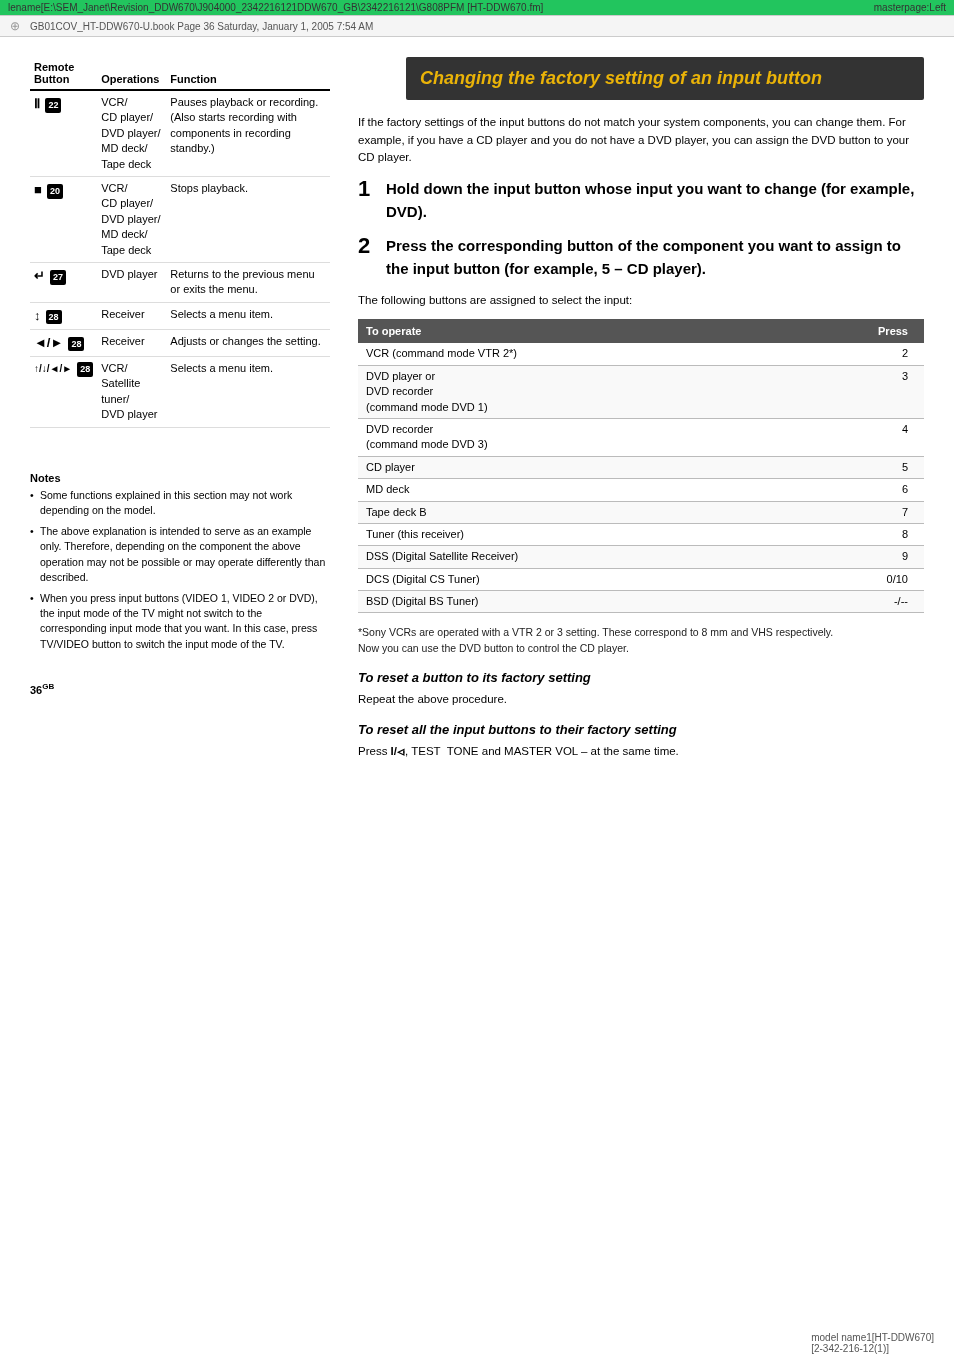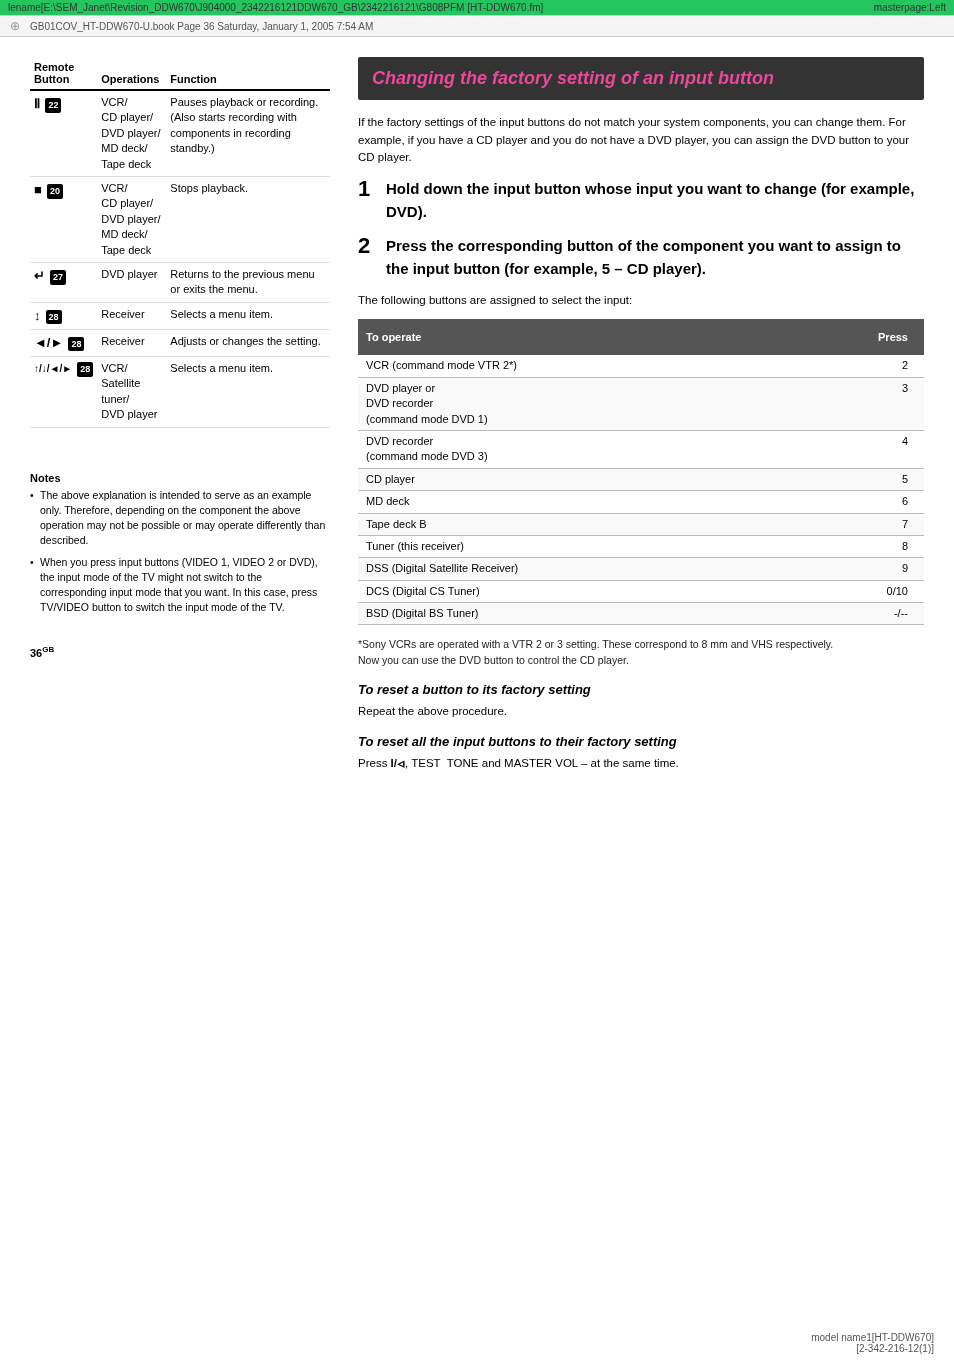--- a/index.html
+++ b/index.html
@@ -134,24 +134,25 @@
     }
 
     
     .right-col {
       flex: 1;
     }
 
     
     .section-heading-box {
       background: #333;
-      color: #ec4899;
+      color: #eab308;
       padding: 10px 14px;
       margin-bottom: 14px;
       border-radius: 2px;
+      margin-left: 48px;
     }
     .section-heading-box h2 {
       font-size: 18px;
       font-weight: bold;
       line-height: 1.3;
       font-style: italic;
     }
 
     
     .body-text {
@@ -193,21 +194,21 @@
       width: 100%;
       border-collapse: collapse;
       font-size: 11px;
       margin-bottom: 12px;
     }
     .input-table th {
       font-weight: bold;
       font-size: 11px;
       background: #555;
       color: #fff;
-      padding: 12px 8px;
+      padding: 6px 8px;
       text-align: left;
     }
     .input-table th.press-col {
       text-align: right;
       padding-right: 16px;
     }
     .input-table td {
       padding: 3px 8px;
       border-bottom: 1px solid #bbb;
       font-size: 11px;
@@ -241,21 +242,21 @@
       margin-top: 14px;
     }
 
     
     .bottom-bar {
       position: absolute;
       bottom: 10px;
       right: 20px;
       font-size: 10px;
       color: #555;
-      text-align: right;
+      text-align: left;
     }
   </style>
 </head>
 <body>
 
 <div class="top-bar">
   <span>lename[E:\SEM_Janet\Revision_DDW670\J904000_2342216121DDW670_GB\2342216121\G808PFM [HT-DDW670.fm]</span>
   <span>masterpage:Left</span>
 </div>
 
@@ -330,20 +331,21 @@
           </td>
           <td>VCR/<br>Satellite tuner/<br>DVD player</td>
           <td>Selects a menu item.</td>
         </tr>
       </tbody>
     </table>
 
     <div class="notes-section">
       <div class="notes-title">Notes</div>
       <ul class="notes-list">
+        <li>Some functions explained in this section may not work depending on the model.</li>
         <li>The above explanation is intended to serve as an example only. Therefore, depending on the component the above operation may not be possible or may operate differently than described.</li>
         <li>When you press input buttons (VIDEO 1, VIDEO 2 or DVD), the input mode of the TV might not switch to the corresponding input mode that you want. In this case, press TV/VIDEO button to switch the input mode of the TV.</li>
       </ul>
     </div>
 
     <div class="page-num">
       <span>36</span><sup>GB</sup>
     </div>
   </div>
 

